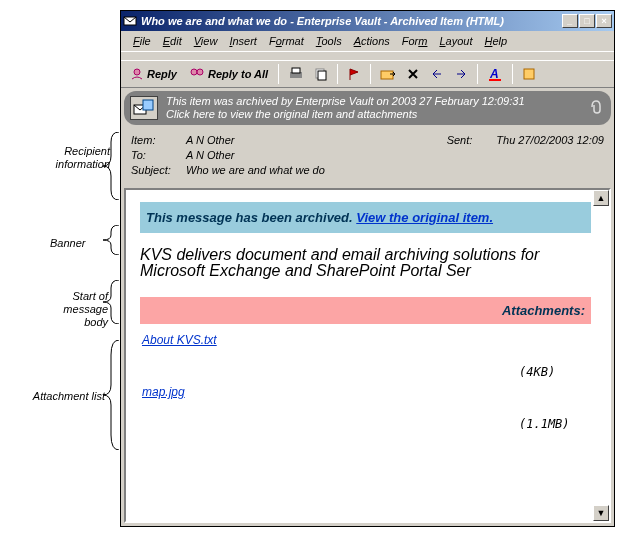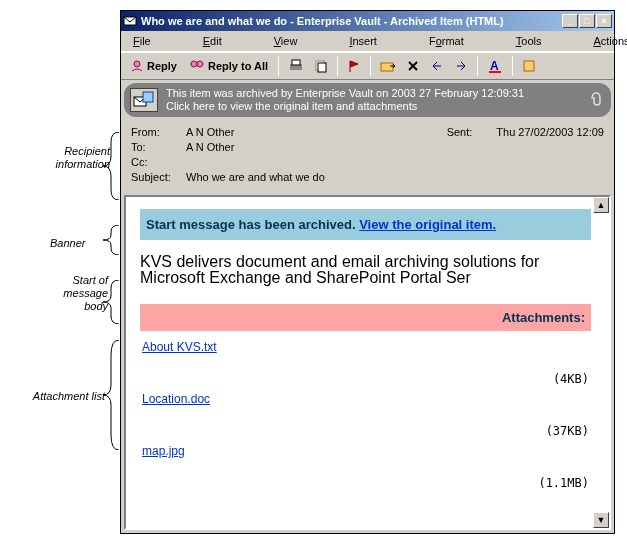--- a/index.html
+++ b/index.html
@@ -11,20 +11,21 @@
     background: #fff;
     width: 627px;
   }
   .stage { position: relative; width: 607px; height: 532px; }
   .window {
     position: absolute;
     left: 110px; top: 0;
     width: 495px;
     border: 1px solid #000;
     background: #d4d0c8;
+    font-style: italic;
   }
   .titlebar {
     height: 20px;
     background: linear-gradient(to right,#0a246a,#a6caf0);
     color: #fff;
     display: flex; align-items: center;
     padding: 0 2px;
     font-weight: bold;
     font-size: 11px;
   }
@@ -41,31 +42,31 @@
     border-right-color:#404040; border-bottom-color:#404040;
     font-size:9px; line-height:12px; text-align:center;
     font-family: Arial;
   }
   .menubar {
     display:flex; align-items:center;
     padding: 2px 6px;
     font-size: 11px;
     background:#d4d0c8;
     border-bottom:1px solid #fff;
-    gap:40px;
   }
   .menuitem { padding: 2px 6px; }
   .menuitem u { text-decoration: underline; }
   .toolbar {
     display:flex; align-items:center;
     padding: 2px 4px;
     background:#d4d0c8;
     border-top:1px solid #fff;
     border-bottom:1px solid #808080;
     gap:2px;
+    margin-top:8px;
   }
   .tbtn {
     height: 22px; min-width:22px;
     display:inline-flex; align-items:center; justify-content:center;
     padding: 0 3px;
     border:1px solid transparent;
   }
   .tbtn.text { padding: 0 4px; font-size:11px; gap:3px;}
   .tsep { width:1px; height:20px; background:#808080; margin:0 3px; border-right:1px solid #fff;}
   .tbtn svg { display:block; }
@@ -130,21 +131,20 @@
     background:#fca5a5;
     padding:6px;
     font-size:13px; font-weight:bold;
     color:#003355;
     margin-bottom:6px;
     text-align:right;
   }
   .attach-row {
     display:flex; padding:3px 2px;
     font-size:12px;
-    text-align:right;
   }
   .attach-row a { color:#0033cc; text-decoration:underline; }
   .attach-row .asize { margin-left:auto; font-family:monospace; color:#000; min-width:70px;margin-top:32px;}
   
   .annot {
     position:absolute;
     font-size:11px;
     color:#000;
     text-align:right;
     line-height:13px;
@@ -173,21 +173,21 @@
   <div class="annot" style="left:30px; top:135px; width:70px;">Recipient information</div>
   <svg class="brace" style="left:93px; top:122px; height:68px;" viewBox="0 0 18 68">
       <path d="M16 0 Q8 0 8 10 L8 24 Q8 34 0 34 Q8 34 8 44 L8 58 Q8 68 16 68" fill="none" stroke="#000"></path>
     </svg>
 
   <div class="annot" style="left:40px; top:227px;">Banner</div>
   <svg class="brace" style="left:93px; top:215px; height:30px;" viewBox="0 0 18 30">
       <path d="M16 0 Q8 0 8 7 L8 10 Q8 15 0 15 Q8 15 8 20 L8 23 Q8 30 16 30" fill="none" stroke="#000"></path>
     </svg>
 
-  <div class="annot" style="left:38px; top:264px; width:60px;">Start of message body</div>
+  <div class="annot" style="left:38px; top:280px; width:60px;">Start of message body</div>
   <svg class="brace" style="left:93px; top:270px; height:44px;" viewBox="0 0 18 44">
       <path d="M16 0 Q8 0 8 8 L8 16 Q8 22 0 22 Q8 22 8 28 L8 36 Q8 44 16 44" fill="none" stroke="#000"></path>
     </svg>
 
   <div class="annot" style="left:20px; top:380px; width:75px;">Attachment list</div>
   <svg class="brace" style="left:93px; top:330px; height:110px;" viewBox="0 0 18 110">
       <path d="M16 0 Q8 0 8 15 L8 45 Q8 55 0 55 Q8 55 8 65 L8 95 Q8 110 16 110" fill="none" stroke="#000"></path>
     </svg>
 
   <div class="callout" style="left:300px; top:125px; width:150px; height:42px;">Customizable banner text</div>
@@ -315,60 +315,52 @@
       </span>
       <span class="clip">
         <svg width="18" height="18">
             <path d="M5 10 Q5 4 9 4 Q13 4 13 9 L13 13 Q13 16 10 16 Q7 16 7 13 L7 8" fill="none" stroke="#ddd" stroke-width="1.5"></path>
           </svg>
       </span>
     </div>
 
     <div class="headers">
       <div class="hrow">
-        <span class="hlabel">From:</span>
+        <span class="hlabel">Item:</span>
         <span class="hval">A N Other</span>
         <span class="sent">
           <span>Sent:</span>
           <span>Thu 27/02/2003 12:09</span>
         </span>
       </div>
       <div class="hrow">
         <span class="hlabel">To:</span>
         <span class="hval">A N Other</span>
       </div>
       <div class="hrow">
-        <span class="hlabel">Cc:</span>
-        <span class="hval"></span>
-      </div>
-      <div class="hrow">
         <span class="hlabel">Subject:</span>
         <span class="hval">Who we are and what we do</span>
       </div>
     </div>
 
     <div class="body-pane">
       <div class="scroll-up">▲</div>
       <div class="scroll-dn">▼</div>
       <div class="body-inner">
         <div class="msg-banner">
-          <span>Start message has been archived. </span><a href="#">View the original item.</a>
+          <span>This message has been archived. </span><a href="#">View the original item.</a>
         </div>
         <div class="msg-body-text">KVS delivers document and email archiving solutions for Microsoft Exchange and SharePoint Portal Ser</div>
         <div class="attach-hdr">Attachments:</div>
         <div id="attach-list">
             <div class="attach-row">
               <a href="#">About KVS.txt</a>
               <span class="asize">(4KB)</span>
             </div>
             <div class="attach-row">
-              <a href="#">Location.doc</a>
-              <span class="asize">(37KB)</span>
-            </div>
-            <div class="attach-row">
               <a href="#">map.jpg</a>
               <span class="asize">(1.1MB)</span>
             </div>
           </div>
       </div>
     </div>
   </div>
 </div>
 
 </body></html>

